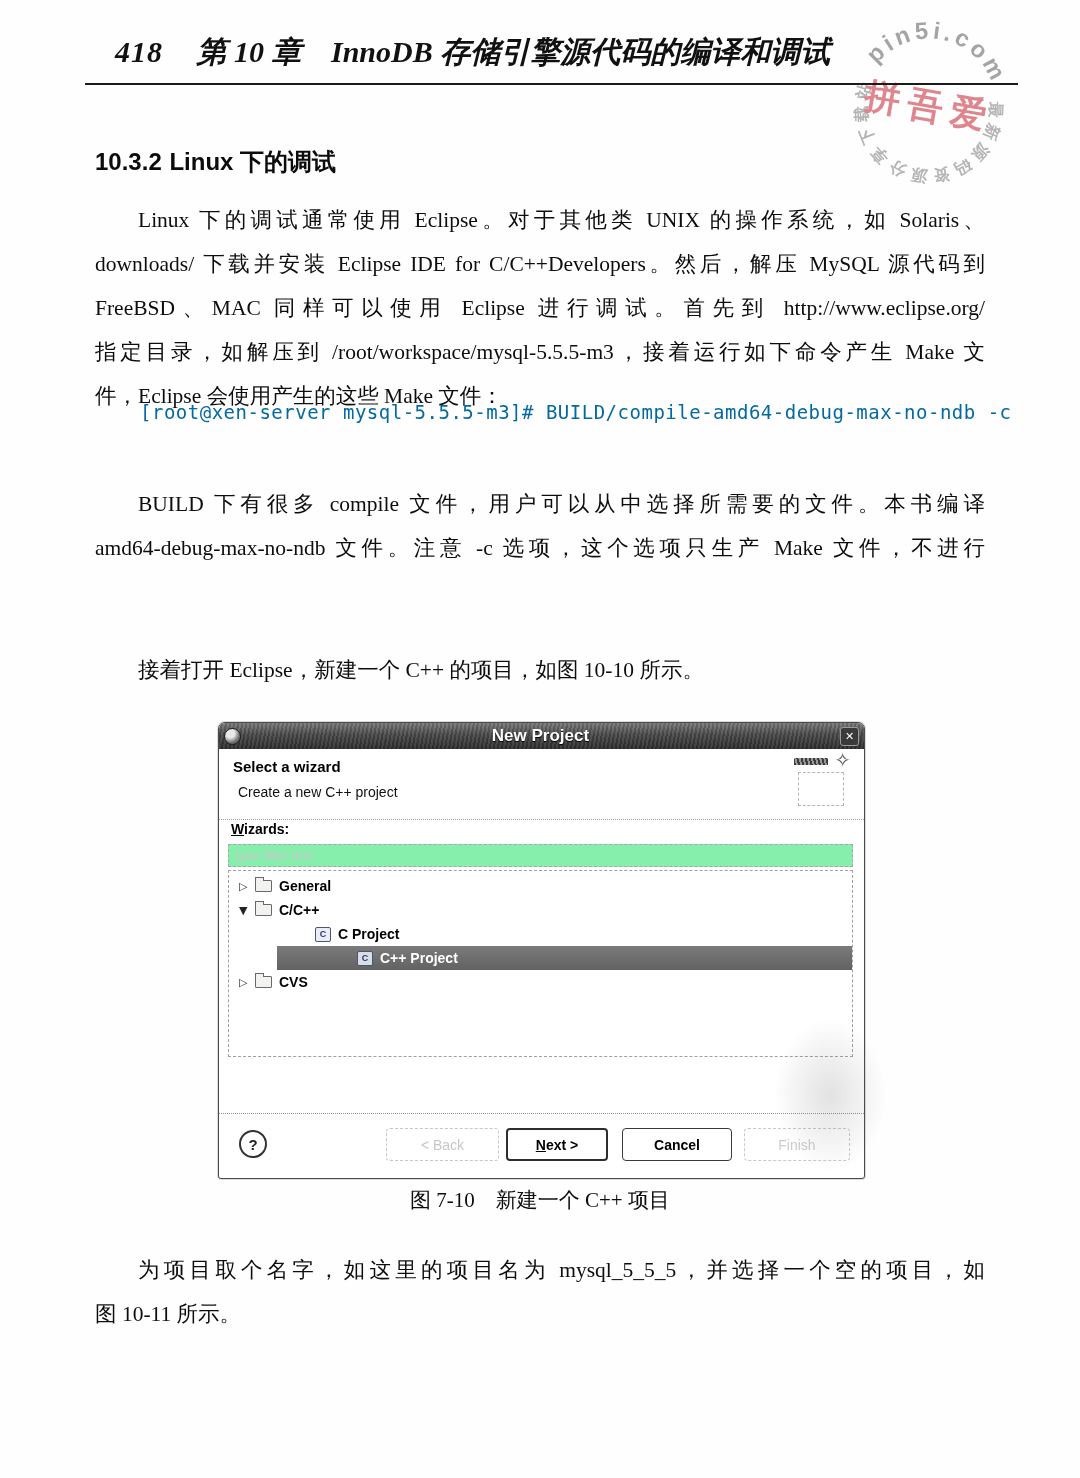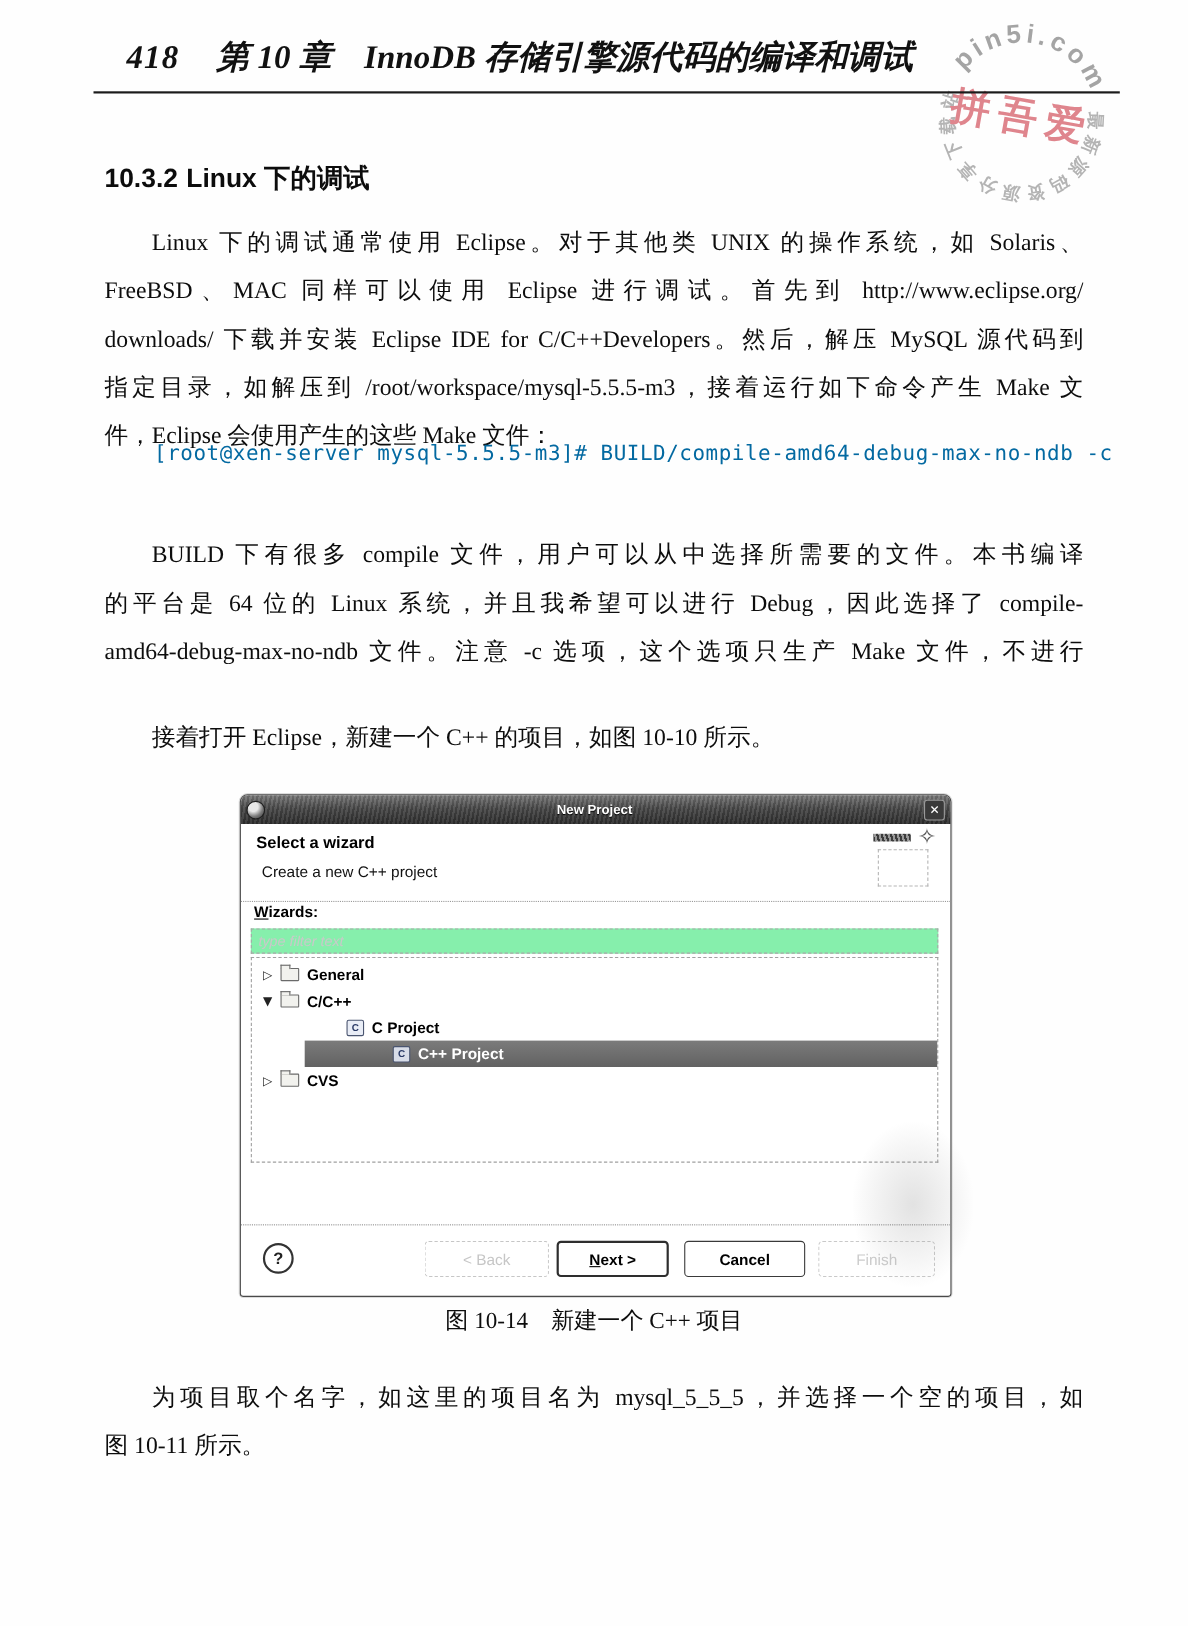--- a/index.html
+++ b/index.html
@@ -43,21 +43,21 @@
           background:#fff;border:1px solid #4a4a4a;border-radius:7px 7px 3px 3px;
           box-shadow:0 0 0 1px #dcdcdc;font-family:"Liberation Sans","DejaVu Sans",sans-serif;}
   .titlebar{position:absolute;left:0;top:0;right:0;height:26px;border-radius:6px 6px 0 0;
             background:linear-gradient(180deg,#7a7a7a 0%,#4a4a4a 45%,#2e2e2e 100%);
             display:flex;align-items:center;padding:0 5px;box-sizing:border-box;}
   .titlebar::after{content:"";position:absolute;inset:0;border-radius:6px 6px 0 0;
             background:repeating-linear-gradient(100deg,rgba(255,255,255,.07) 0 2px,rgba(0,0,0,.12) 2px 4px);}
   .win-icon{width:15px;height:15px;border-radius:50%;z-index:1;
             background:radial-gradient(circle at 35% 30%,#e8e8e8 0 30%,#7d7d7d 60%,#2a2a2a 100%);
             border:1px solid #1f1f1f;}
-  .dlg-title{flex:1;text-align:center;color:#fff;font-weight:bold;font-size:12px;z-index:1;
+  .dlg-title{flex:1;text-align:center;color:#fff;font-weight:bold;font-size:17px;z-index:1;
              text-shadow:0 1px 1px #000;}
   .close-btn{width:17px;height:17px;background:#3a3a3a;border:1px solid #9a9a9a;border-radius:3px;
              color:#fff;font-size:11px;font-weight:bold;display:flex;align-items:center;
              justify-content:center;z-index:1;cursor:default;}
 
   .dlg-header{position:absolute;left:0;right:0;top:26px;height:70px;border-bottom:1px dotted #999;}
   .dlg-h1{position:absolute;left:14px;top:9px;font-weight:bold;font-size:15px;color:#000;}
   .dlg-h2{position:absolute;left:19px;top:35px;font-size:14px;color:#111;}
   .wiz-graphic{position:absolute;right:10px;top:3px;width:62px;height:62px;}
   .scribble{position:absolute;left:2px;top:6px;width:34px;height:7px;
@@ -128,31 +128,30 @@
     <span class="pg-title">InnoDB 存储引擎源代码的编译和调试</span>
   </div>
 
   <h2 class="sec">
     <span class="num">10.3.2</span>
     <span>Linux 下的调试</span>
   </h2>
 
   <div class="para" style="top:198px">
     <div class="ln jline indent">Linux 下的调试通常使用 Eclipse。对于其他类 UNIX 的操作系统，如 Solaris、</div>
+    <div class="ln jline">downloads/ 下载并安装 Eclipse IDE for C/C++Developers。然后，解压 MySQL 源代码到</div>
     <div class="ln jline">FreeBSD、MAC 同样可以使用 Eclipse 进行调试。首先到 http://www.eclipse.org/</div>
-    <div class="ln jline">downloads/ 下载并安装 Eclipse IDE for C/C++Developers。然后，解压 MySQL 源代码到</div>
     <div class="ln jline">指定目录，如解压到 /root/workspace/mysql-5.5.5-m3，接着运行如下命令产生 Make 文</div>
     <div class="ln lline">件，Eclipse 会使用产生的这些 Make 文件：</div>
   </div>
 
   <pre class="code">[root@xen-server mysql-5.5.5-m3]# BUILD/compile-amd64-debug-max-no-ndb -c</pre>
 
   <div class="para" style="top:482px">
     <div class="ln jline indent">BUILD 下有很多 compile 文件，用户可以从中选择所需要的文件。本书编译</div>
-    <div class="ln jline">的平台是 64 位的 Linux 系统，并且我希望可以进行 Debug，因此选择了 compile-</div>
     <div class="ln jline">amd64-debug-max-no-ndb 文件。注意 -c 选项，这个选项只生产 Make 文件，不进行</div>
   </div>
 
   <div class="para" style="top:648px">
     <div class="ln lline indent">接着打开 Eclipse，新建一个 C++ 的项目，如图 10-10 所示。</div>
   </div>
 
   <div class="dialog">
     <div class="titlebar">
       <span class="win-icon"></span>
@@ -204,20 +203,20 @@
       <span class="help-icon">?</span>
       <button class="btn btn-back"><span>&lt; Back</span></button>
       <button class="btn btn-next"><span class="u">N</span><span>ext &gt;</span></button>
       <button class="btn btn-cancel"><span>Cancel</span></button>
       <button class="btn btn-finish"><span>Finish</span></button>
     </div>
   </div>
 
   <div class="smudge" style="left:775px;top:1020px;width:110px;height:150px;"></div>
 
-  <div class="caption">图 10-14　新建一个 C++ 项目</div>
+  <div class="caption">图 7-10　新建一个 C++ 项目</div>
 
   <div class="para" style="top:1248px">
     <div class="ln jline indent">为项目取个名字，如这里的项目名为 mysql_5_5_5，并选择一个空的项目，如</div>
     <div class="ln lline">图 10-11 所示。</div>
   </div>
 
 </div>
 
 </body></html>

